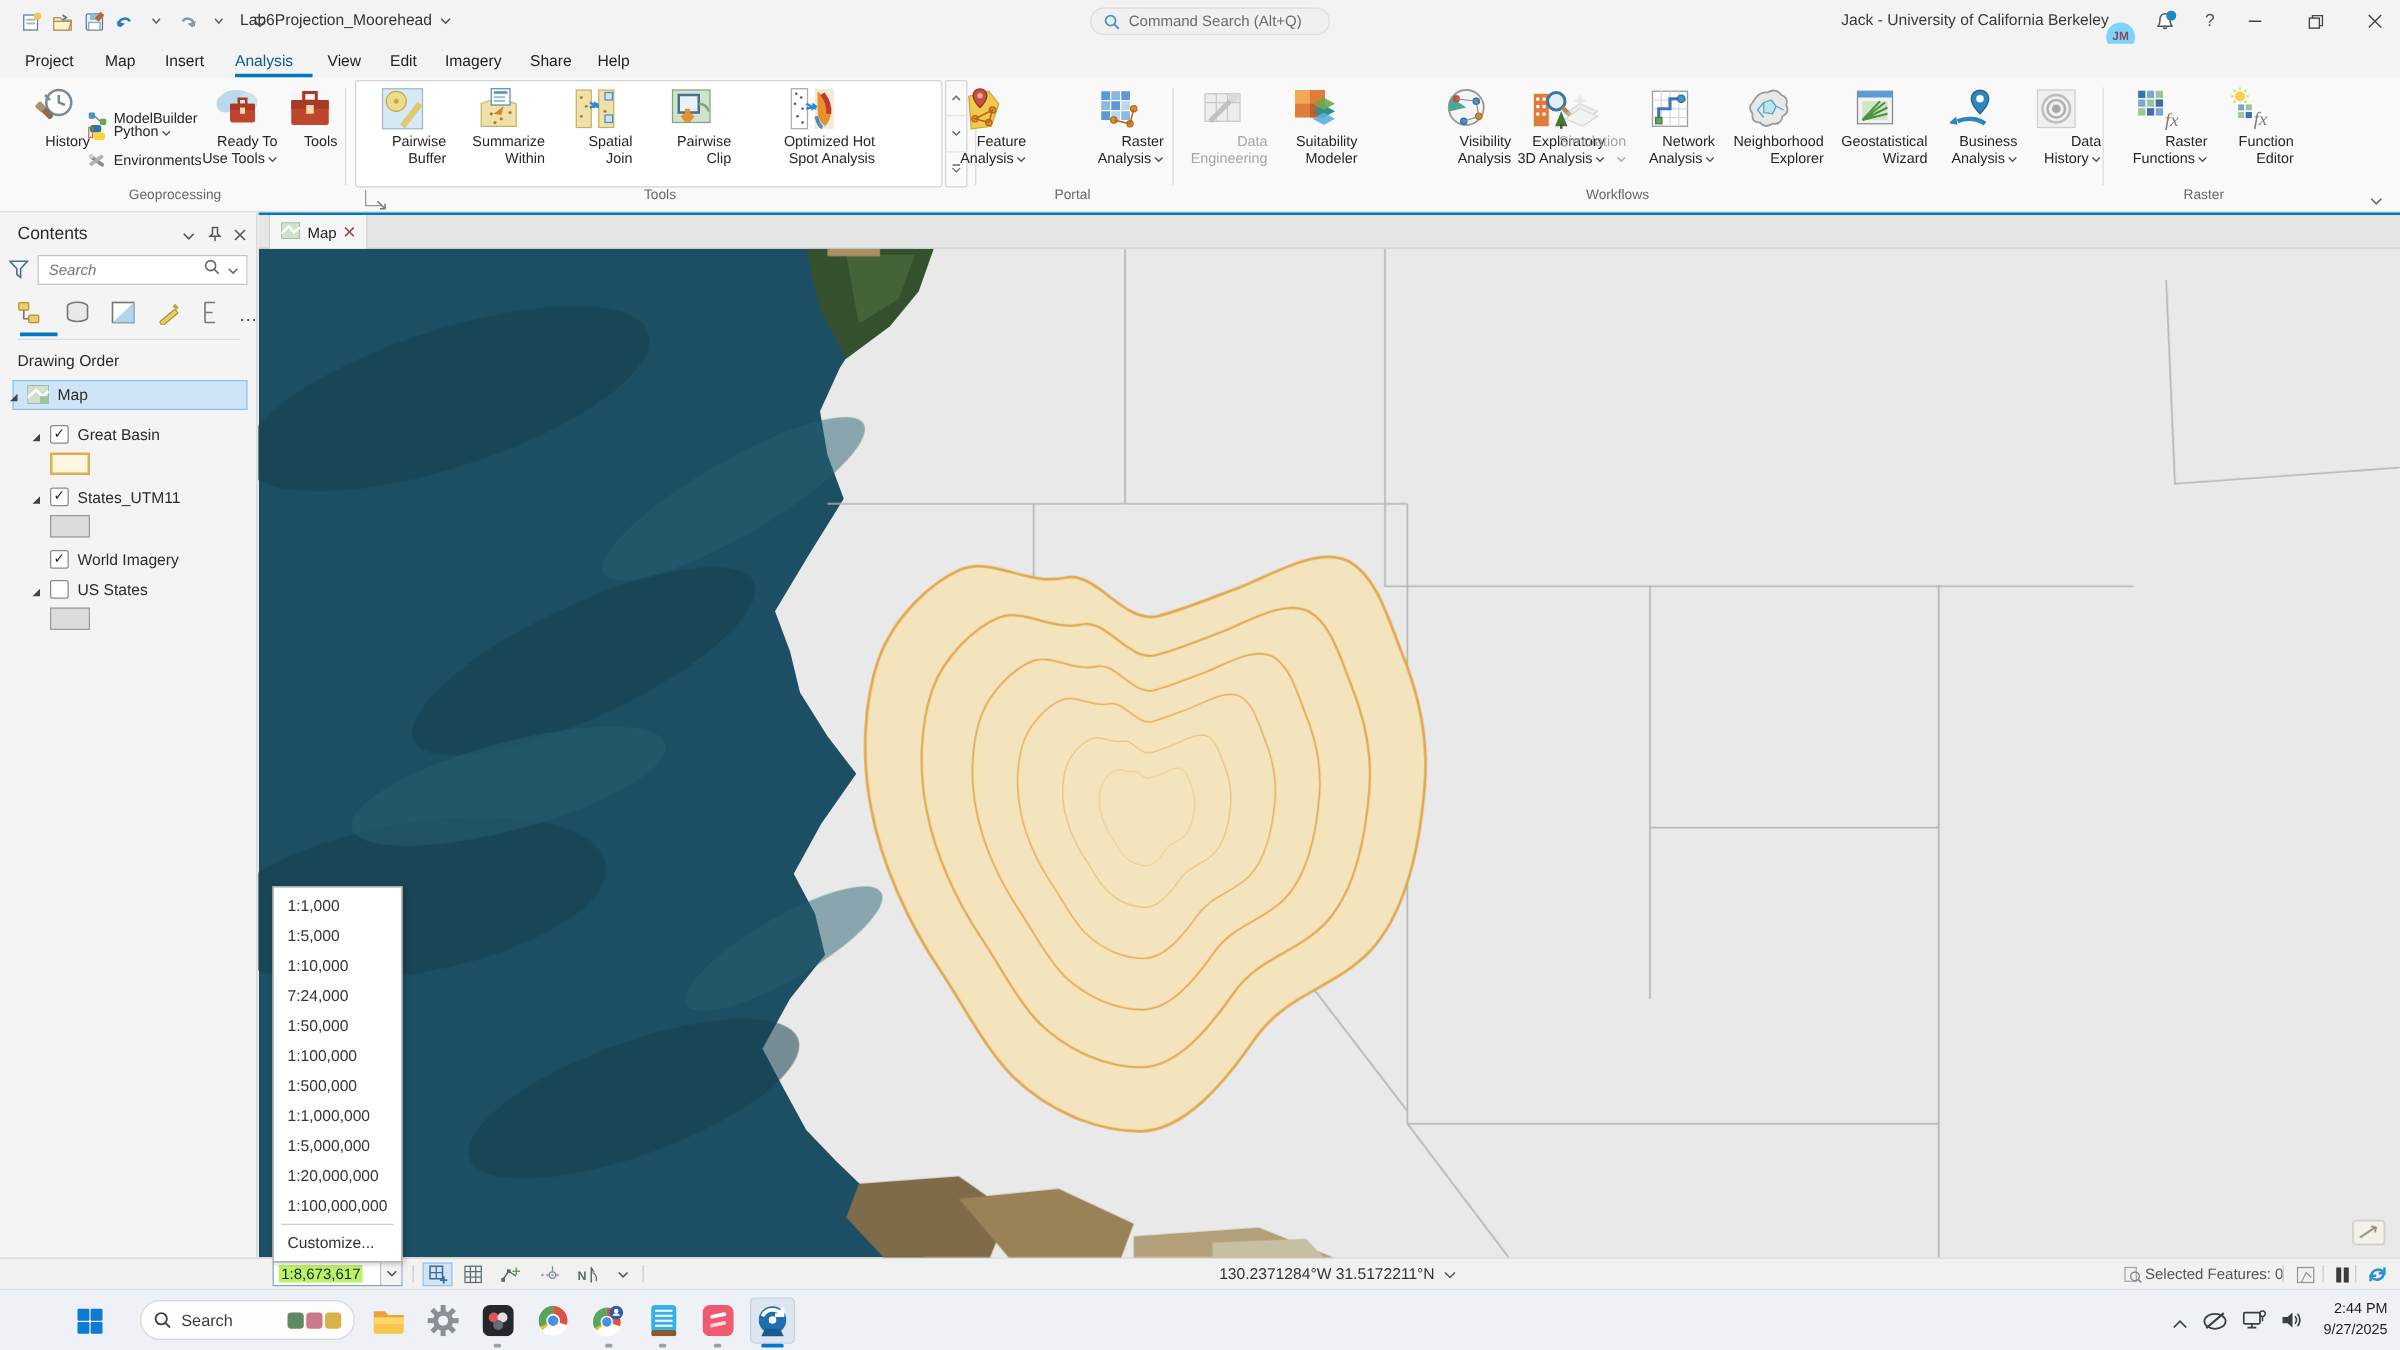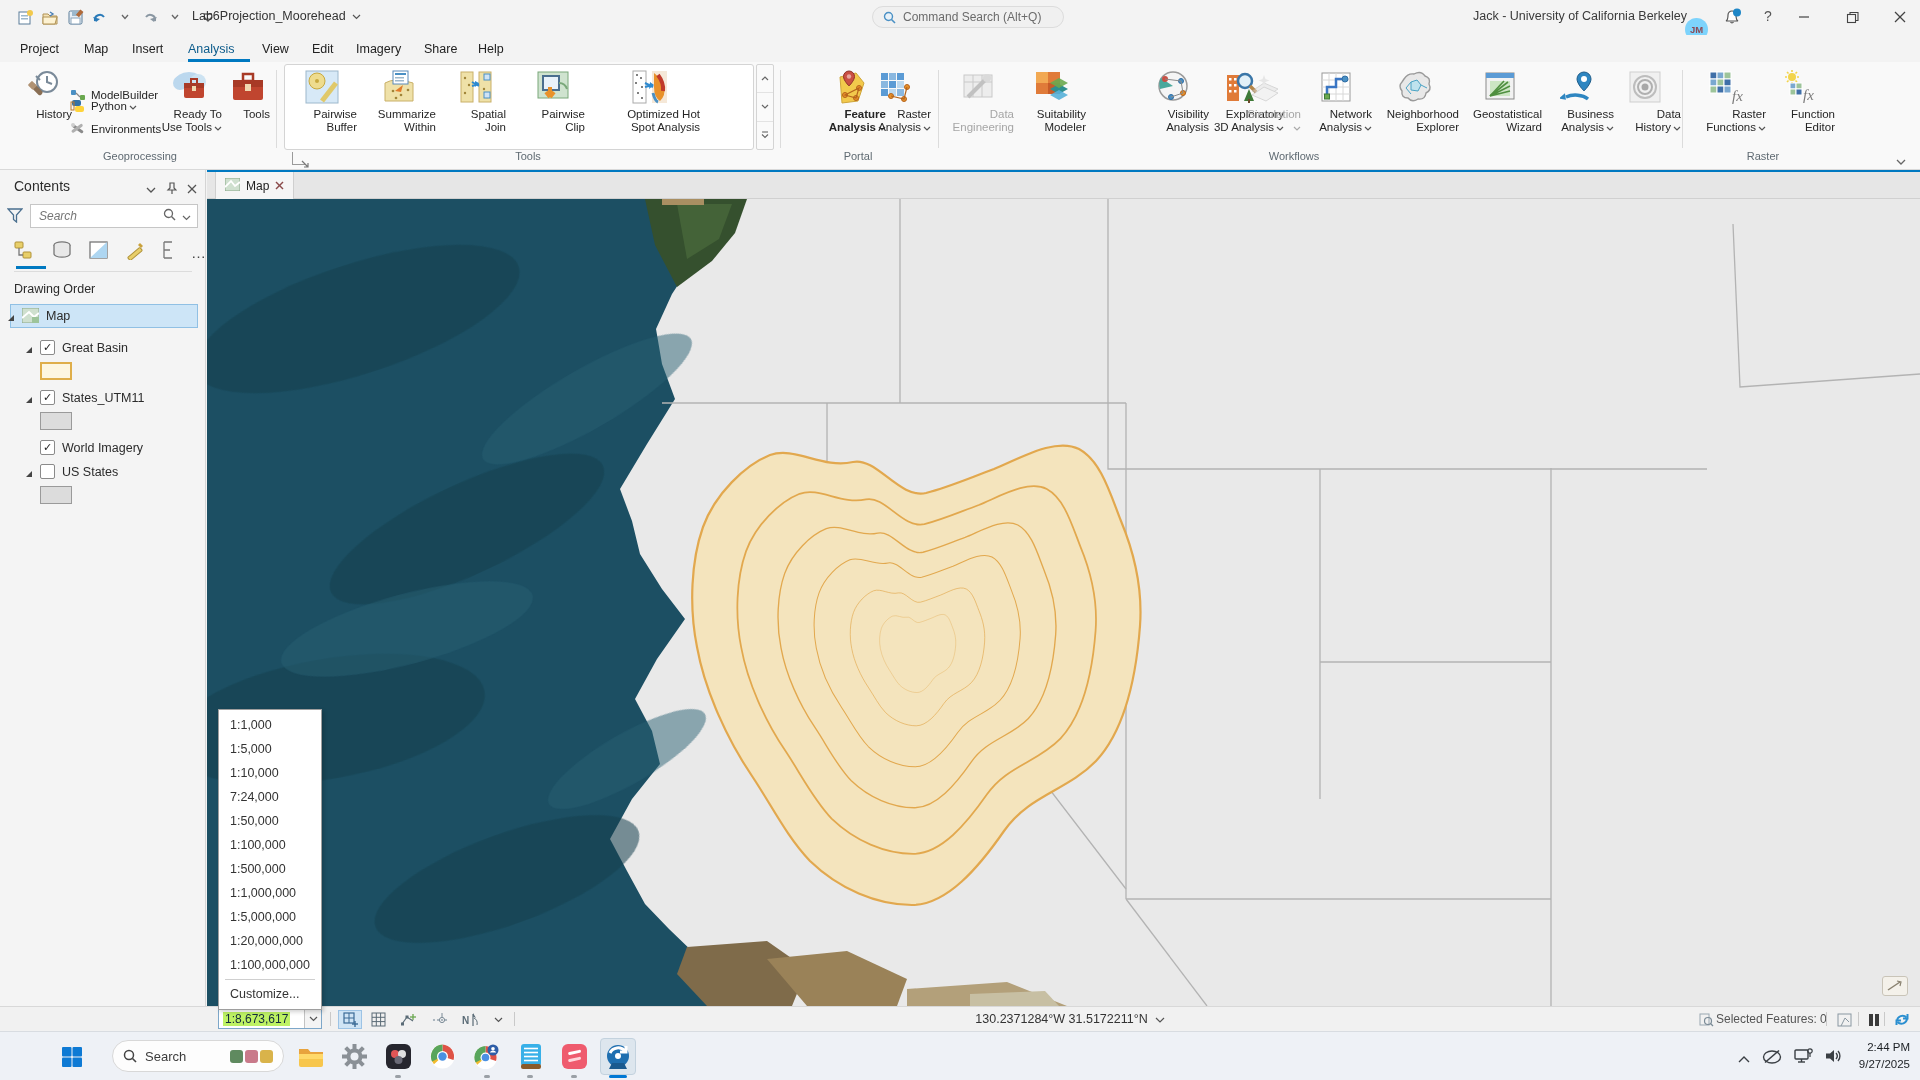--- a/index.html
+++ b/index.html
@@ -370,21 +370,21 @@
       <div>
           <svg width="8" height="8">
             <line x1="1" y1="1" x2="7" y2="1" stroke="#666" stroke-width="1.1"></line>
             <polyline points="1,3.5 4,6.5 7,3.5" fill="none" stroke="#666" stroke-width="1.1"></polyline>
           </svg>
         </div>
     </div>
     <div class="glabel" style="left:448px;width:160px;">Tools</div>
     <div class="vsep" style="left:780px;"></div>
 
-    <div class="rit" style="left:814px;width:72px;font-weight:bold;">
+    <div class="rit" style="left:749px;width:72px;">
       <div class="ric">
           <svg width="36" height="36">
             <path d="M8,8 l16,-4 8,10 -6,18 -16,2 z" fill="#f2c94c" stroke="#cfa53a"></path>
             <circle cx="13" cy="26" r="2.5" fill="#e8912a" stroke="#b5641c"></circle>
             <circle cx="24" cy="29" r="2.5" fill="#e8912a" stroke="#b5641c"></circle>
             <circle cx="27" cy="19" r="2.5" fill="#e8912a" stroke="#b5641c"></circle>
             <path d="M13,26 L24,29 L27,19 Z" fill="none" stroke="#b5641c" stroke-width="1.2"></path>
             <path d="M17,2 a5.5,5.5 0 0 1 5.5,5.5 c0,4 -5.5,9.5 -5.5,9.5 s-5.5,-5.5 -5.5,-9.5 a5.5,5.5 0 0 1 5.5,-5.5 z" fill="#c94f43" stroke="#8f3129"></path>
             <circle cx="17" cy="7.5" r="2.2" fill="#e8a69e"></circle>
           </svg>

